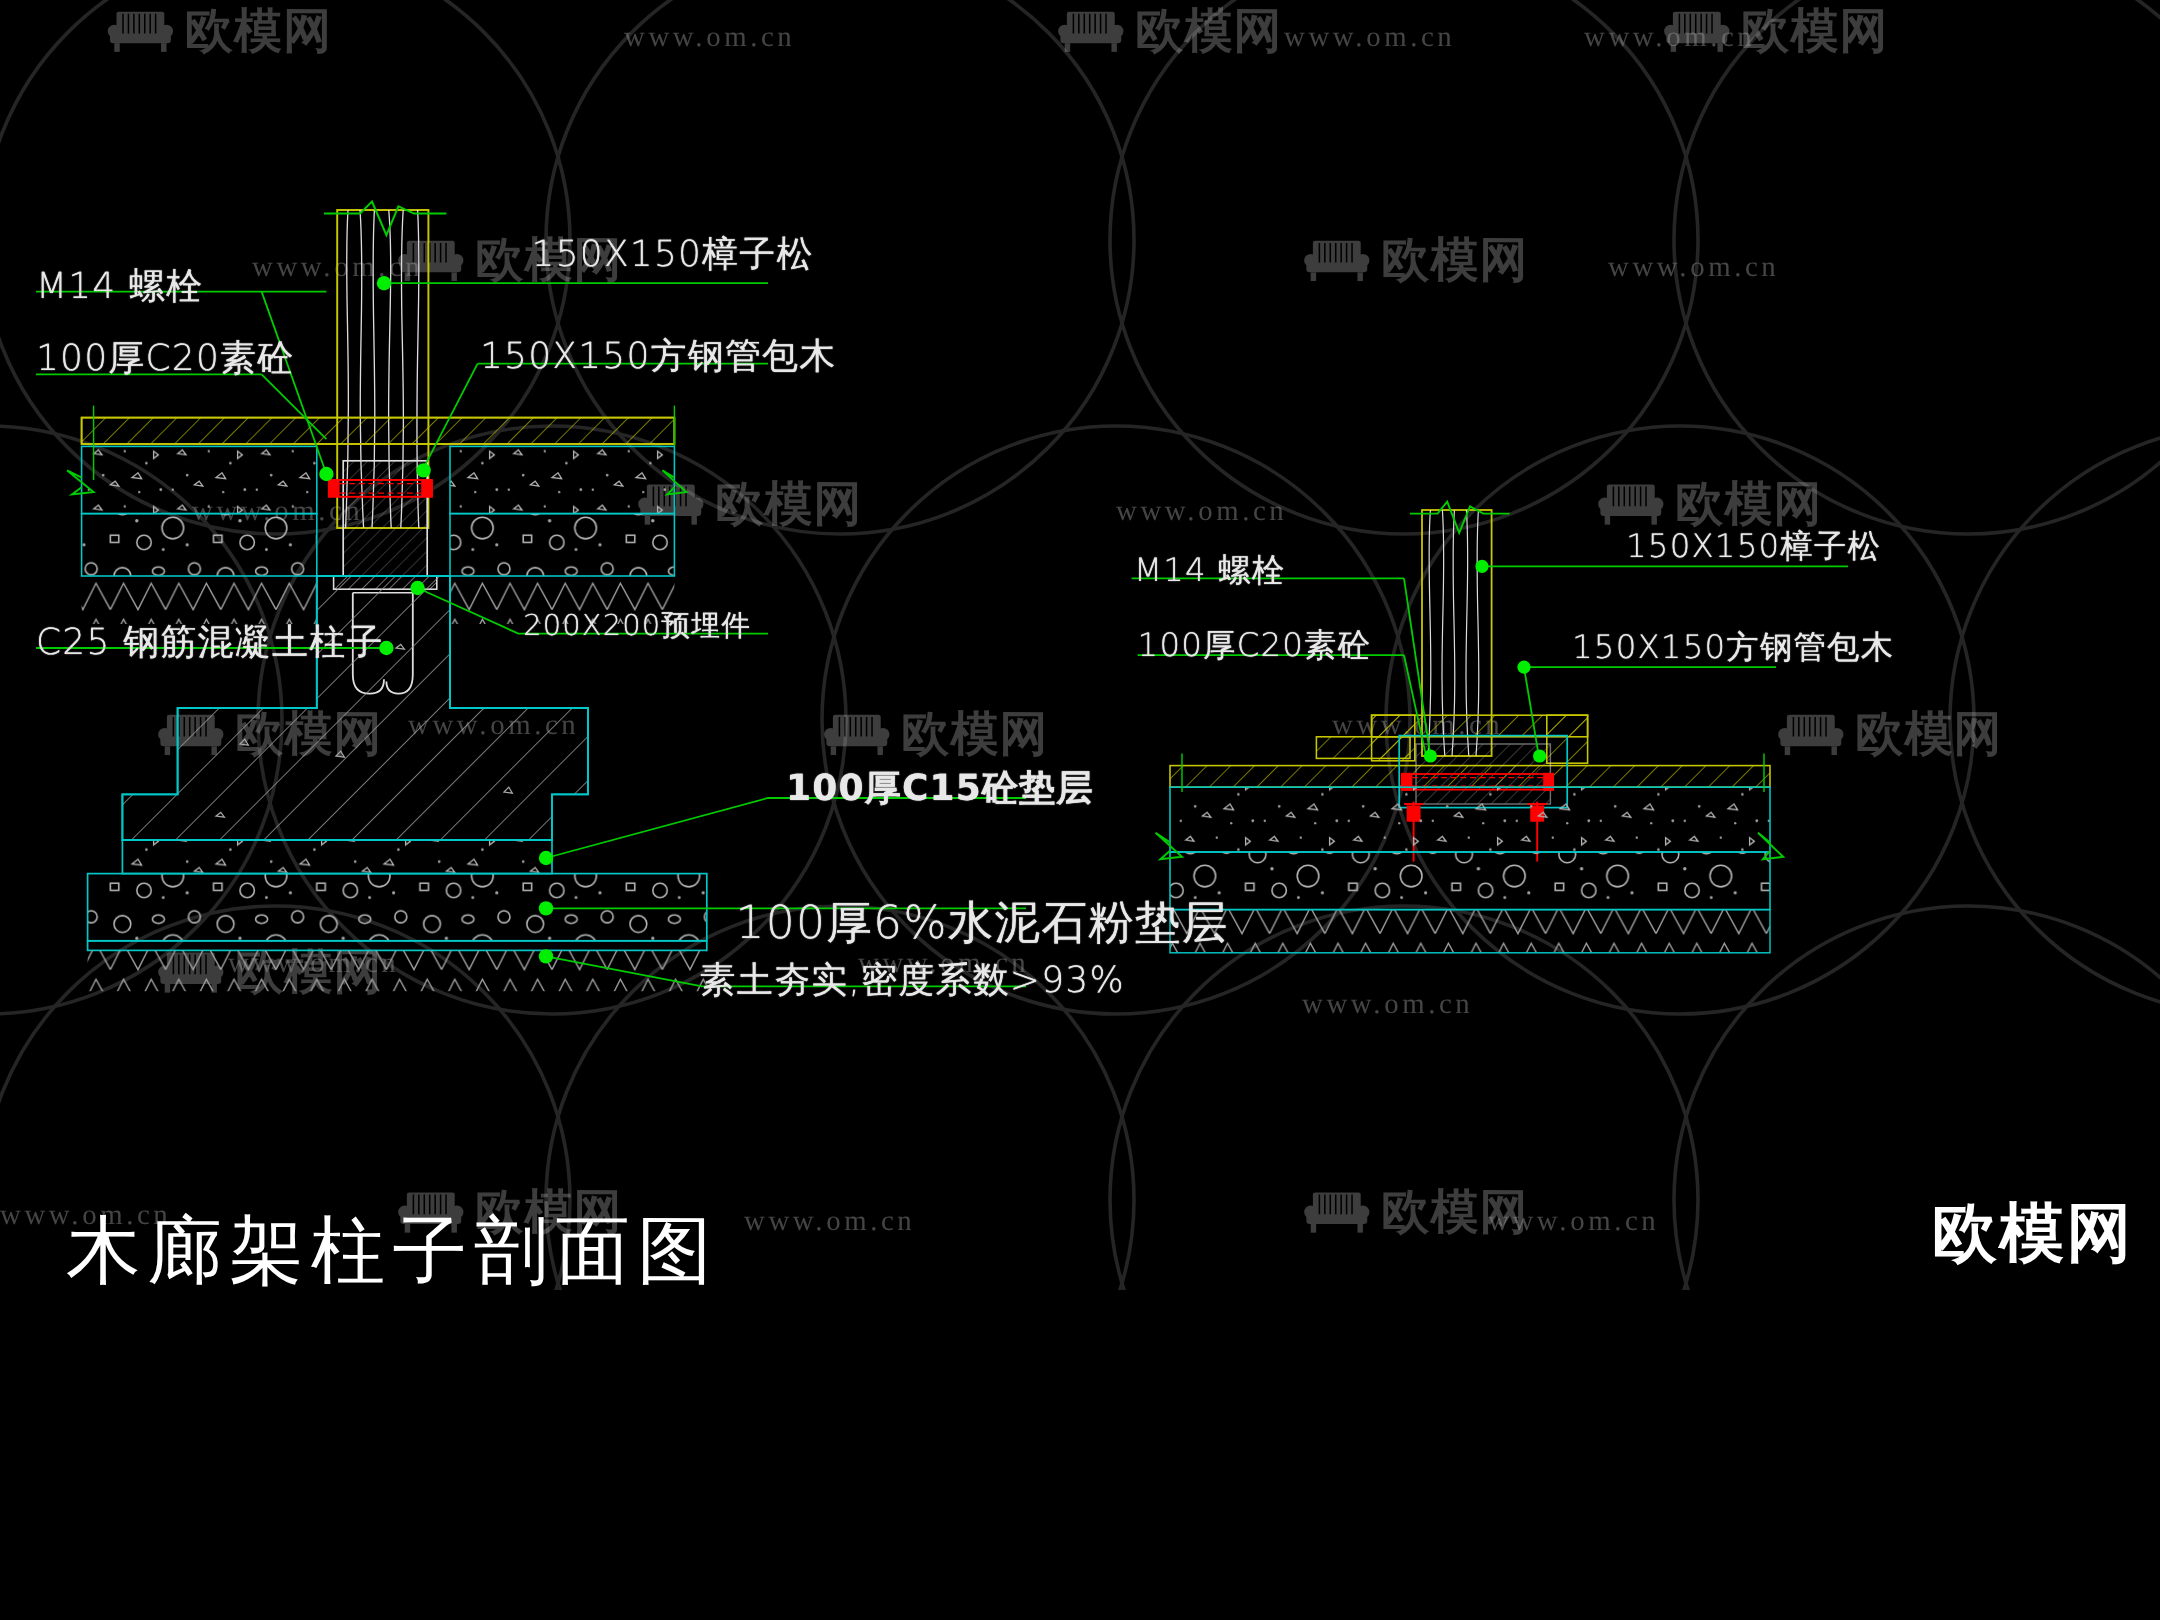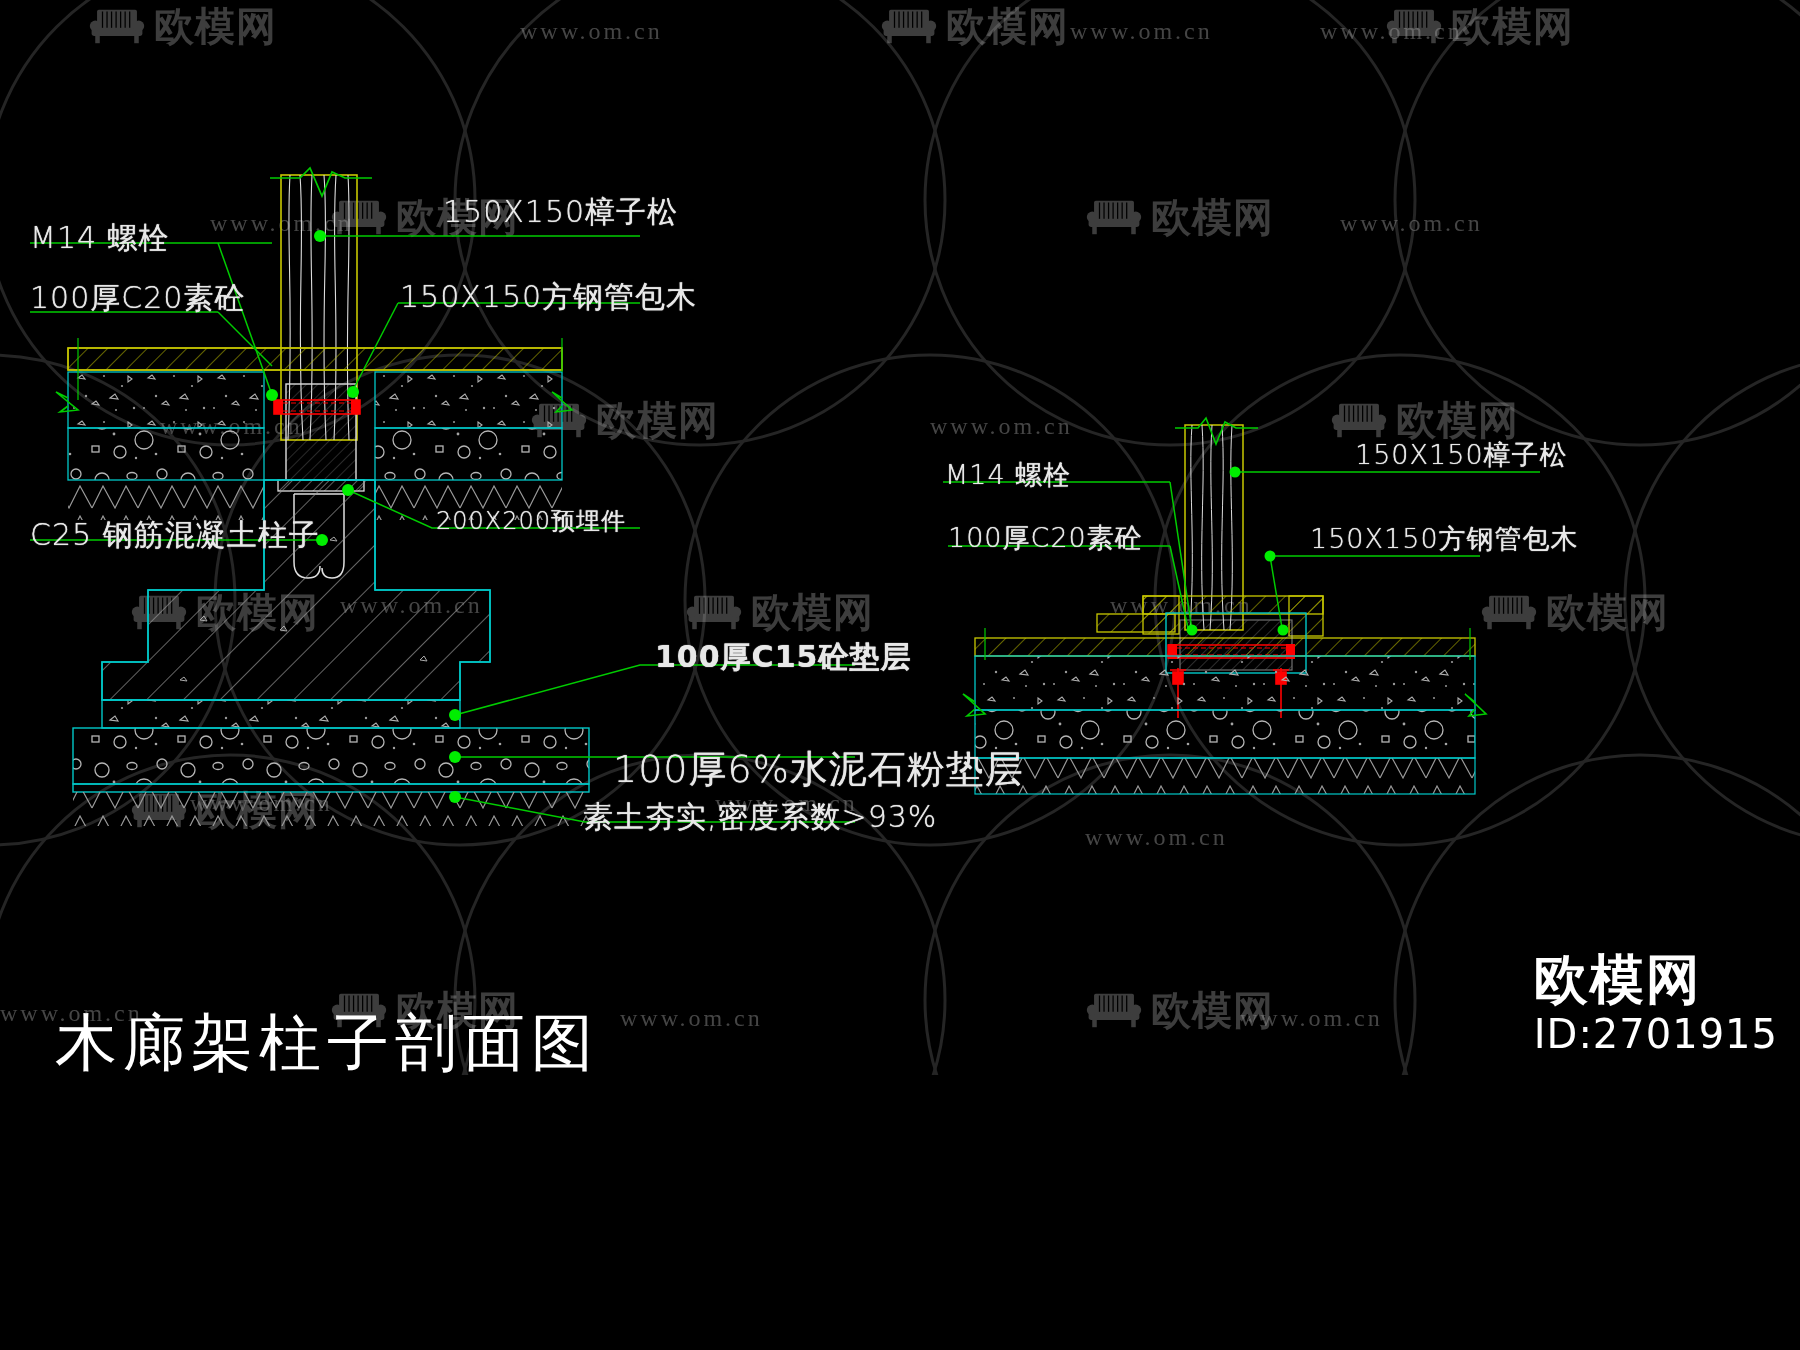--- a/index.html
+++ b/index.html
@@ -651,16 +651,15 @@
       <div class="anno" style="left: 1310px; top: 521px; font-size: 27px;">150X150方钢管包木</div>
     </div>
 
   <div id="title-block">
     <div id="title-text">木廊架柱子剖面图</div>
     <div id="title-rule"></div>
   </div>
 
   <div id="brand">
     <div id="brand-name">欧模网</div>
-    <div id="brand-id">ID:2701915</div>
   </div>
 
 </div>
 
 </body></html>

